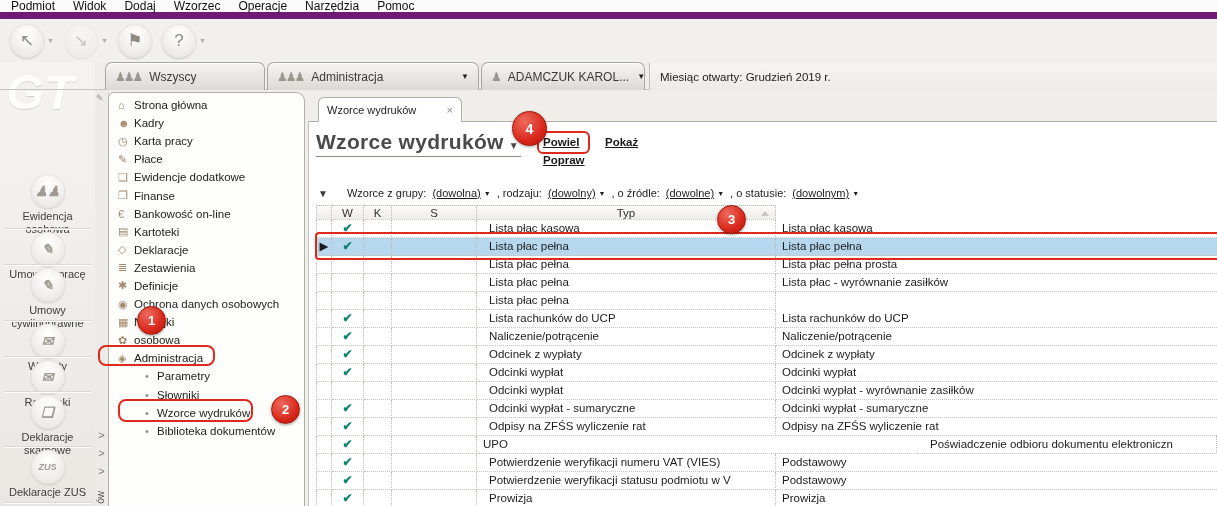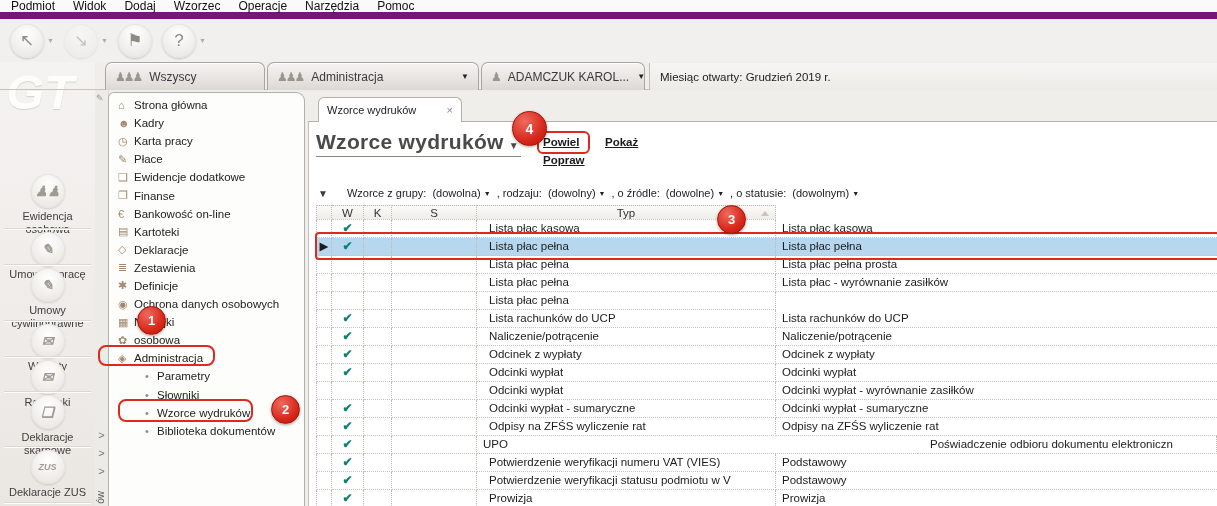--- a/index.html
+++ b/index.html
@@ -95,21 +95,21 @@
                text-decoration:underline;cursor:pointer;text-align:right;}
   .act-0{left:543px;top:136px;}
   .act-1{left:543px;top:154px;}
   .act-2{left:605px;top:136px;}
 
   .filter-row{position:absolute;left:318px;top:186px;height:14px;z-index:5;display:flex;
               align-items:center;white-space:nowrap;}
   .filter-toggle{font-size:10px;color:#3c3a37;margin-right:16px;}
   .flabel{font-size:11px;color:#1c1c1c;margin:0 3px;}
   .fdrop{display:inline-flex;align-items:center;margin:0 3px;cursor:pointer;}
-  .fdrop-text{font-size:11px;color:#1c1c1c;}
+  .fdrop-text{font-size:11px;color:#1c1c1c;text-decoration:underline;}
   .fdrop-caret{font-size:7px;color:#222;margin-left:3px;}
 
   
   .table{position:absolute;left:316px;top:205px;width:901px;z-index:5;}
   .trow{display:flex;}
   .tcell{box-sizing:border-box;height:18px;line-height:17px;font-size:11.5px;
          border-right:1px dotted #bdb9b3;border-bottom:1px dotted #c8c4be;
          white-space:nowrap;overflow:hidden;}
   .thead .tcell{height:15px;line-height:14px;background:linear-gradient(#fbfaf8,#efede9);
                 border-top:1px dotted #bdb9b3;text-align:center;color:#333;position:relative;}

